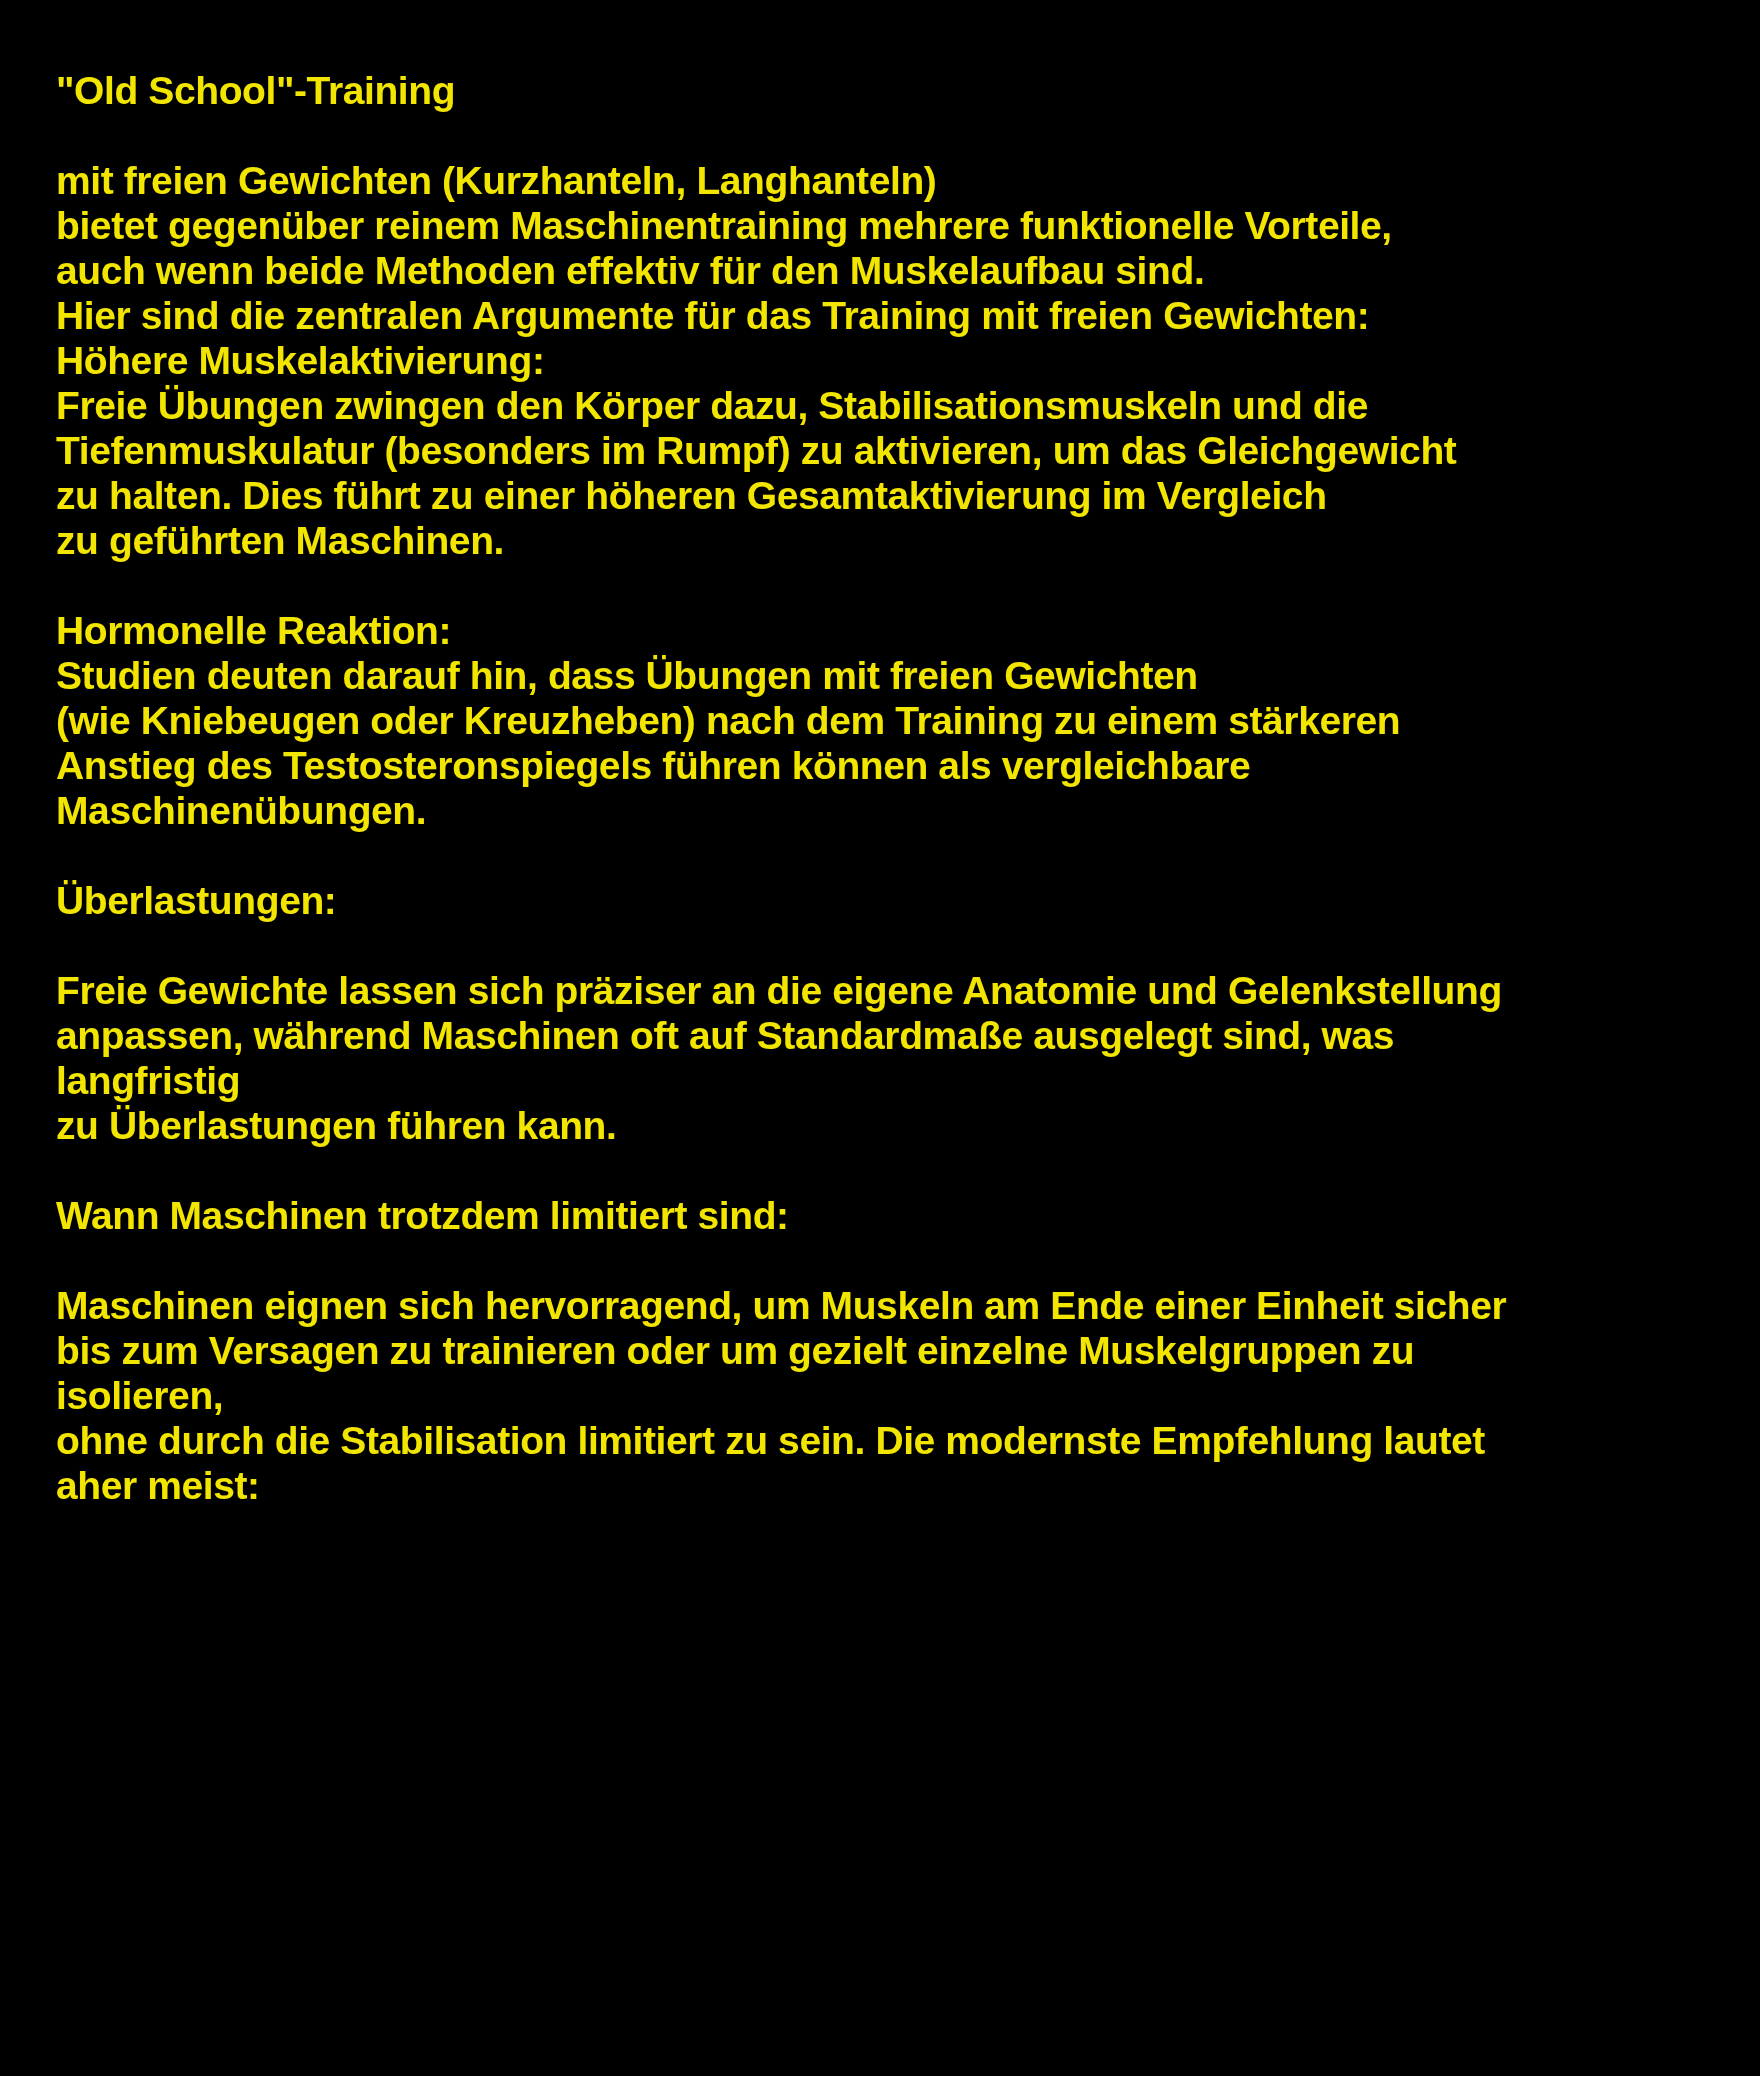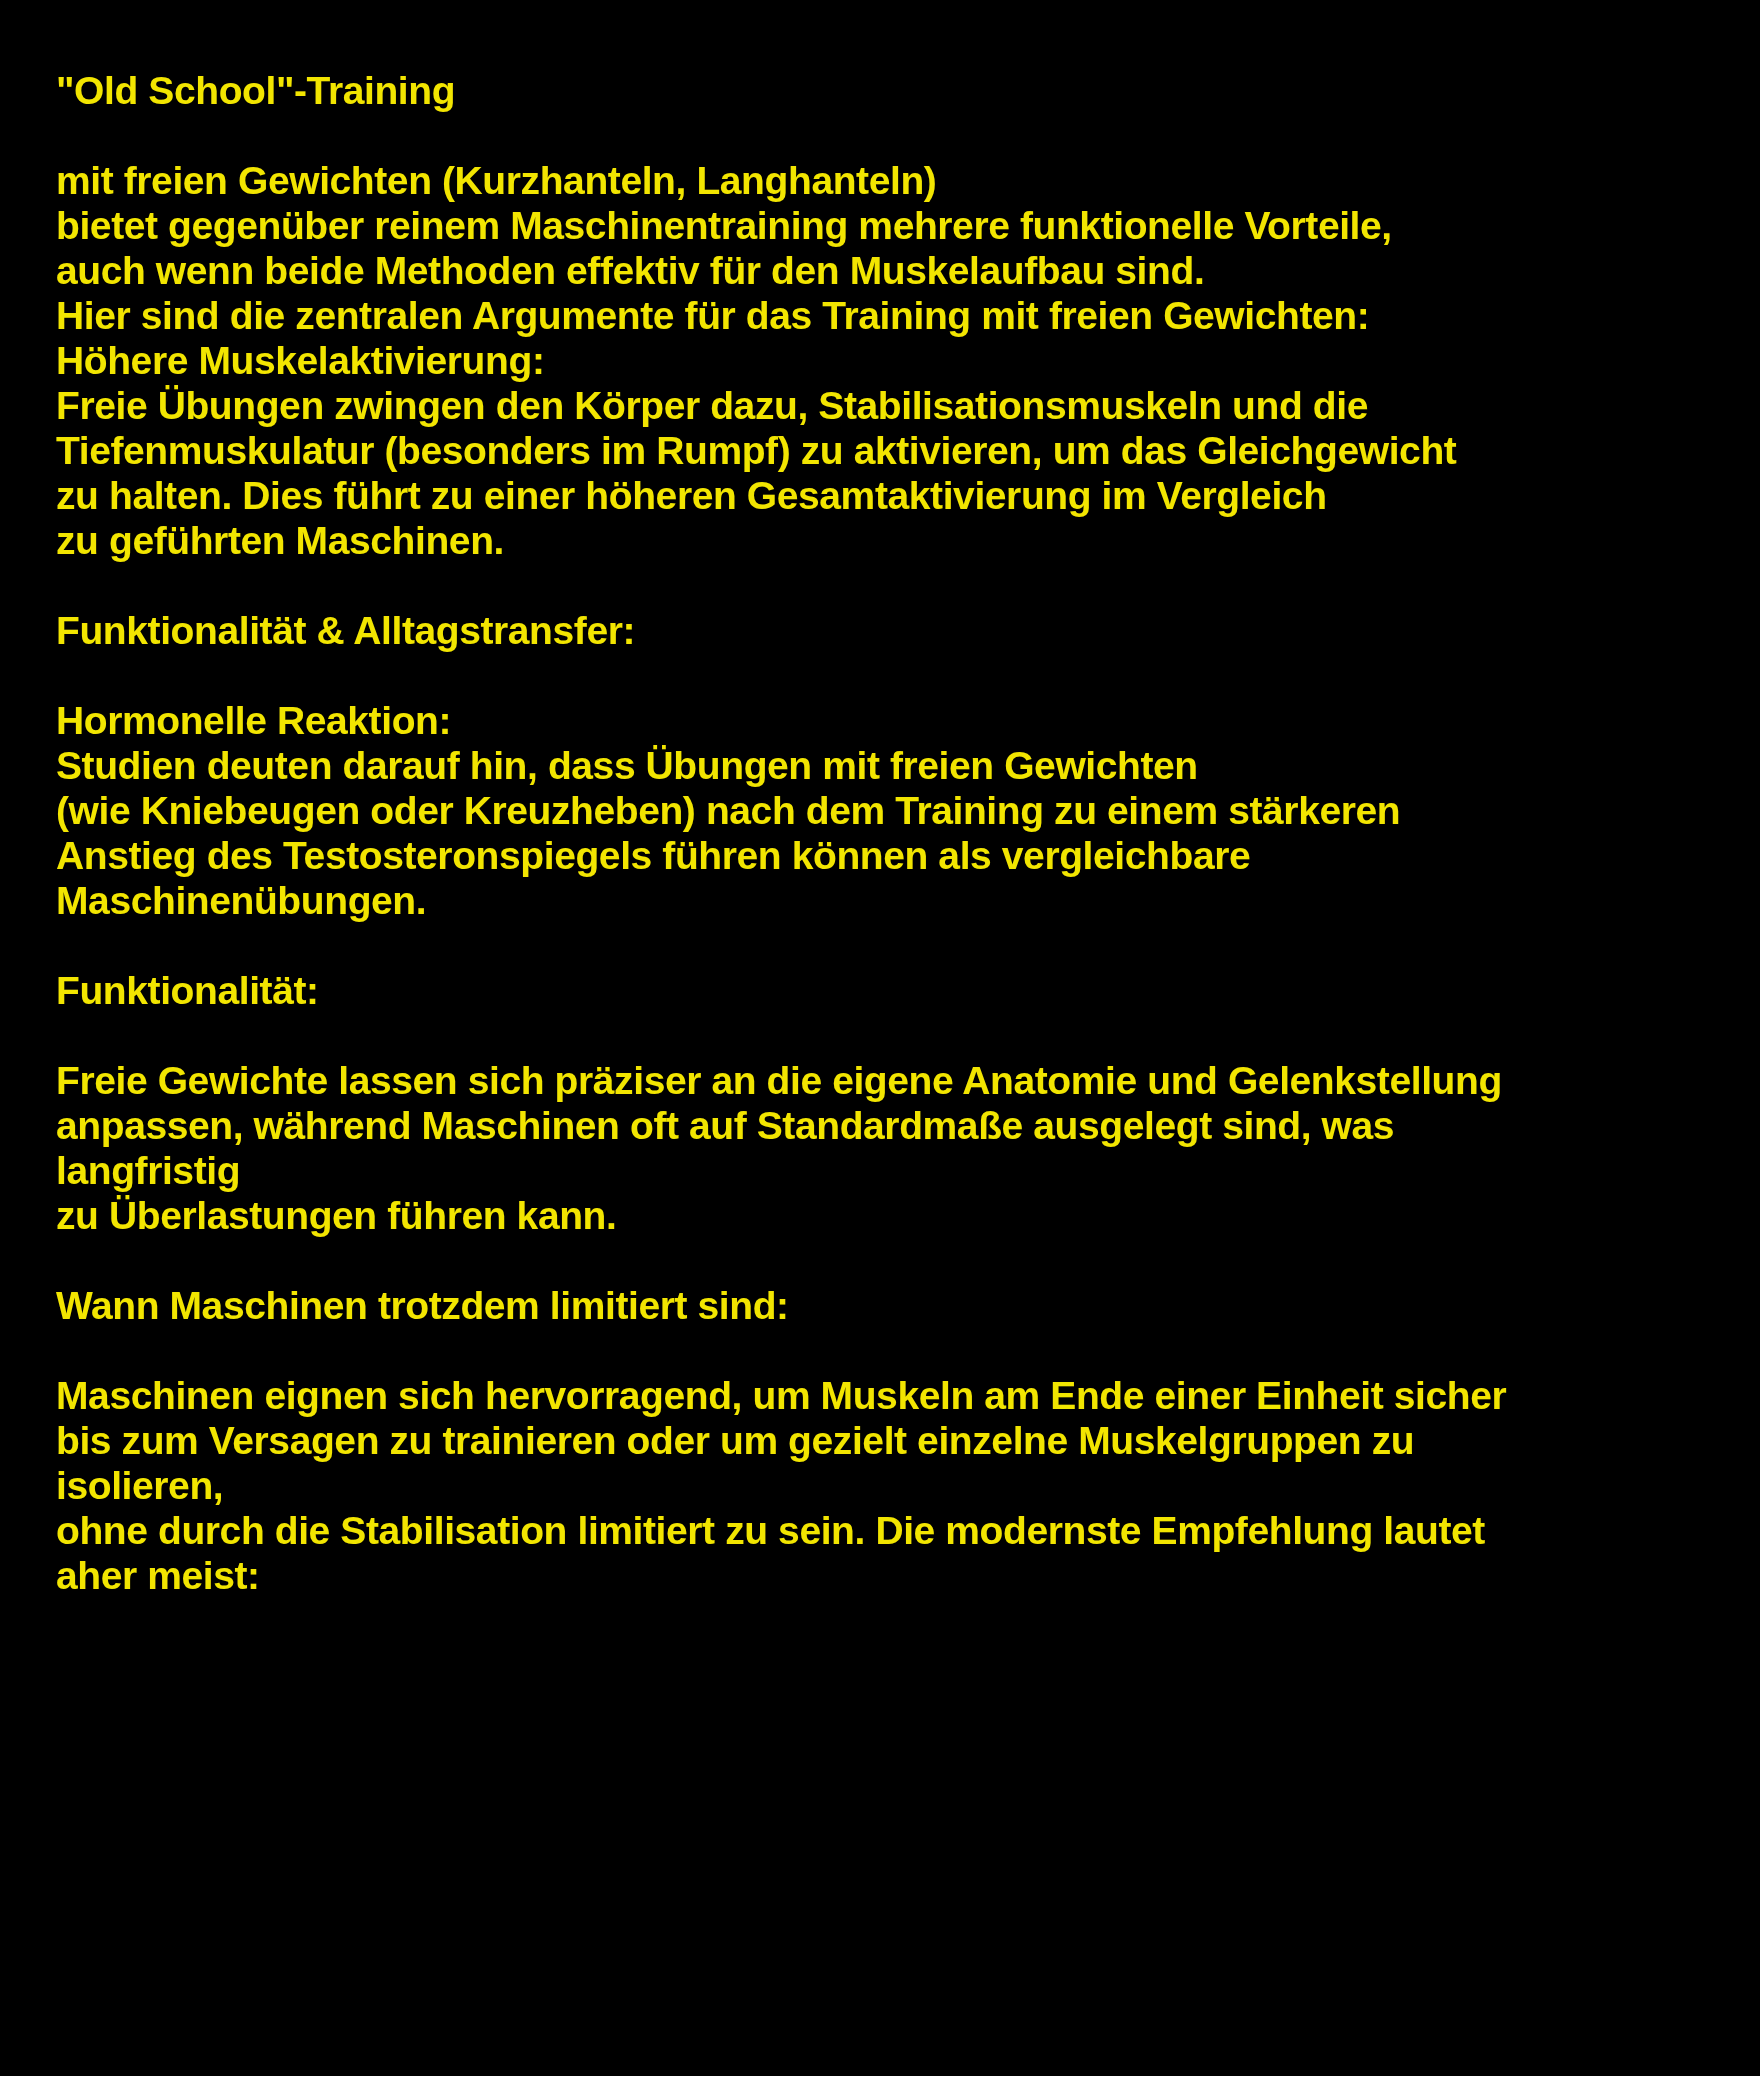--- a/index.html
+++ b/index.html
@@ -37,27 +37,26 @@
   <p>"Old School"-Training</p>
   <p>mit freien Gewichten (Kurzhanteln, Langhanteln)
 bietet gegenüber reinem Maschinentraining mehrere funktionelle Vorteile,
 auch wenn beide Methoden effektiv für den Muskelaufbau sind.
 Hier sind die zentralen Argumente für das Training mit freien Gewichten:
 Höhere Muskelaktivierung:
 Freie Übungen zwingen den Körper dazu, Stabilisationsmuskeln und die
 Tiefenmuskulatur (besonders im Rumpf) zu aktivieren, um das Gleichgewicht
 zu halten. Dies führt zu einer höheren Gesamtaktivierung im Vergleich
 zu geführten Maschinen.</p>
-  <p>Funktionalität &amp; Alltagstransfer:</p>
   <p>Hormonelle Reaktion:
 Studien deuten darauf hin, dass Übungen mit freien Gewichten
 (wie Kniebeugen oder Kreuzheben) nach dem Training zu einem stärkeren
 Anstieg des Testosteronspiegels führen können als vergleichbare
 Maschinenübungen.</p>
-  <p>Funktionalität:</p>
+  <p>Überlastungen:</p>
   <p>Freie Gewichte lassen sich präziser an die eigene Anatomie und Gelenkstellung
 anpassen, während Maschinen oft auf Standardmaße ausgelegt sind, was
 langfristig
 zu Überlastungen führen kann.</p>
   <p>Wann Maschinen trotzdem limitiert sind:</p>
   <p>Maschinen eignen sich hervorragend, um Muskeln am Ende einer Einheit sicher
 bis zum Versagen zu trainieren oder um gezielt einzelne Muskelgruppen zu
 isolieren,
 ohne durch die Stabilisation limitiert zu sein. Die modernste Empfehlung lautet
 aher meist:</p>

